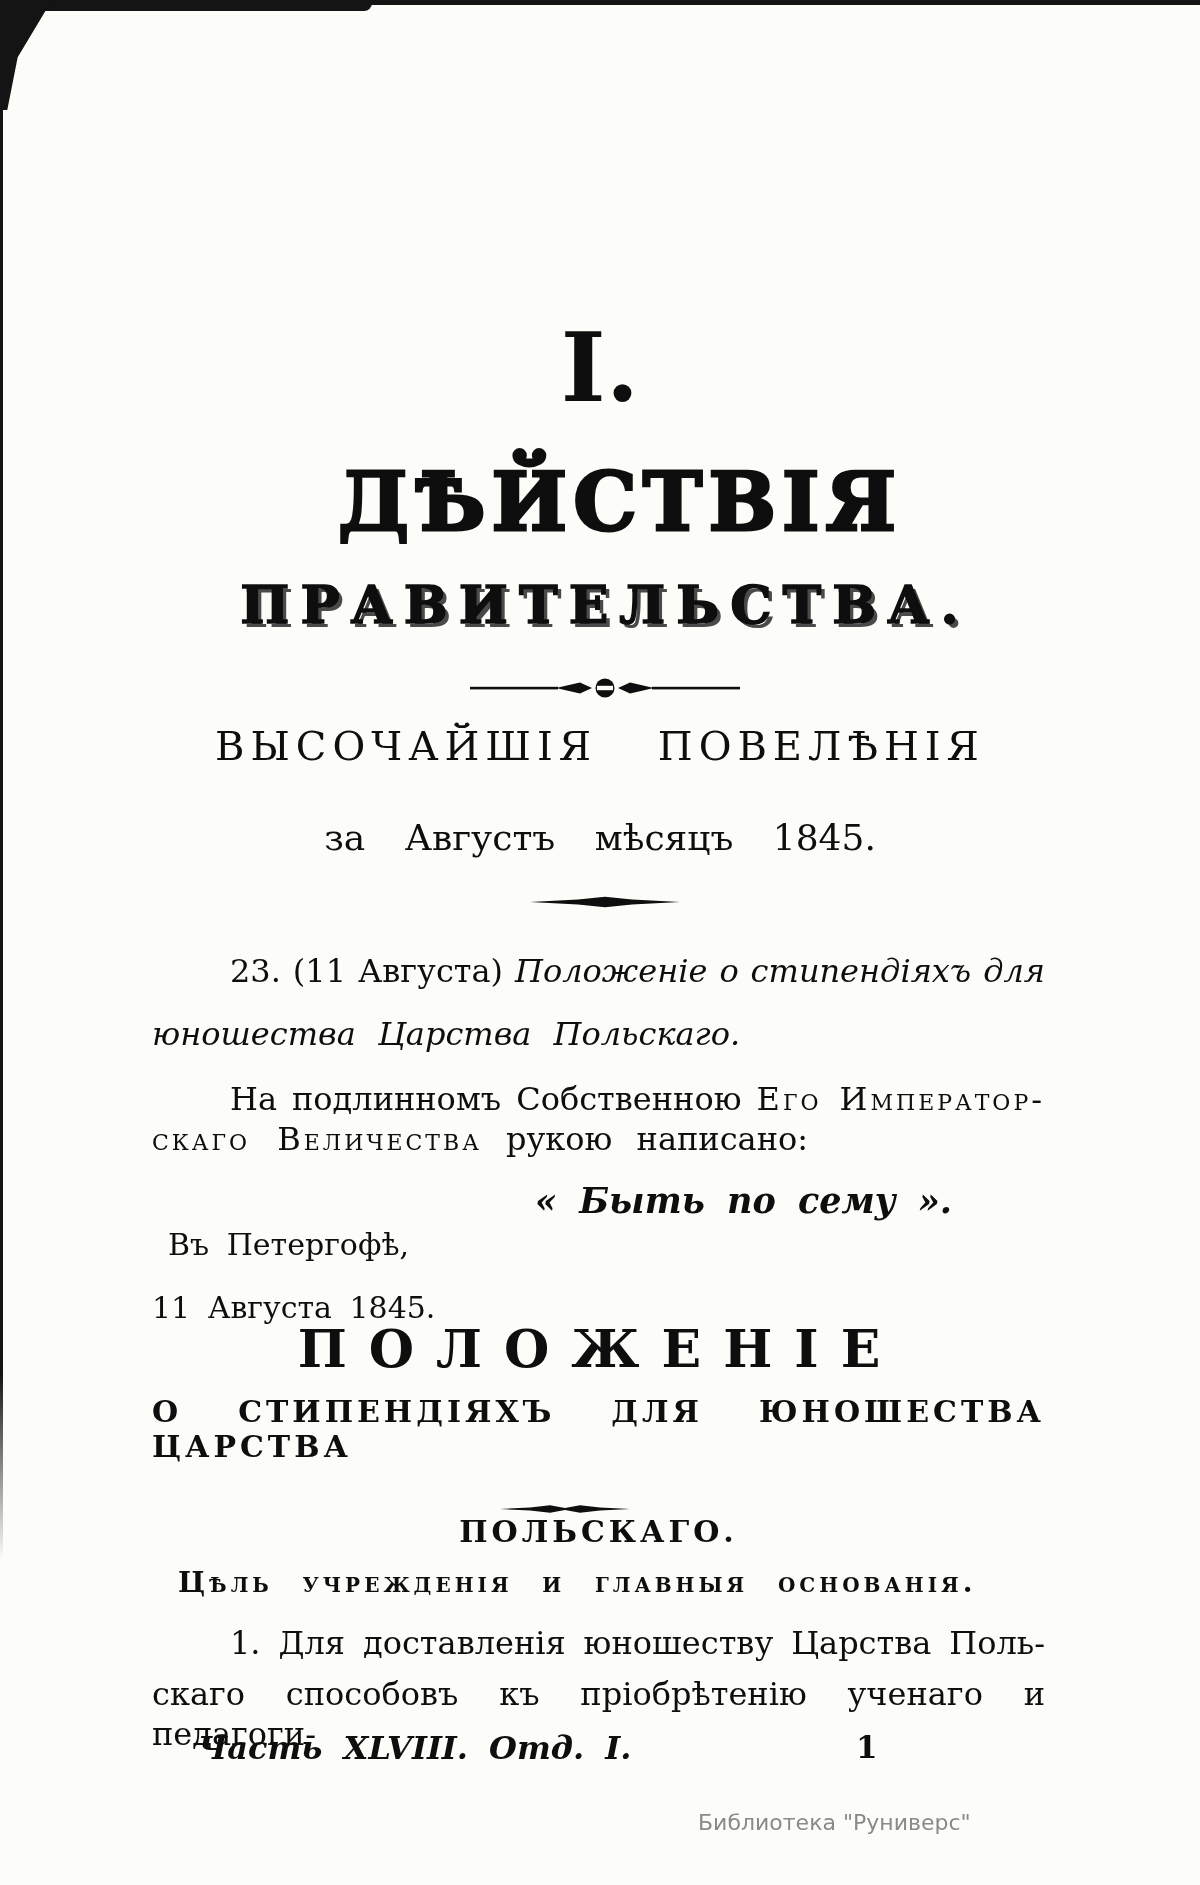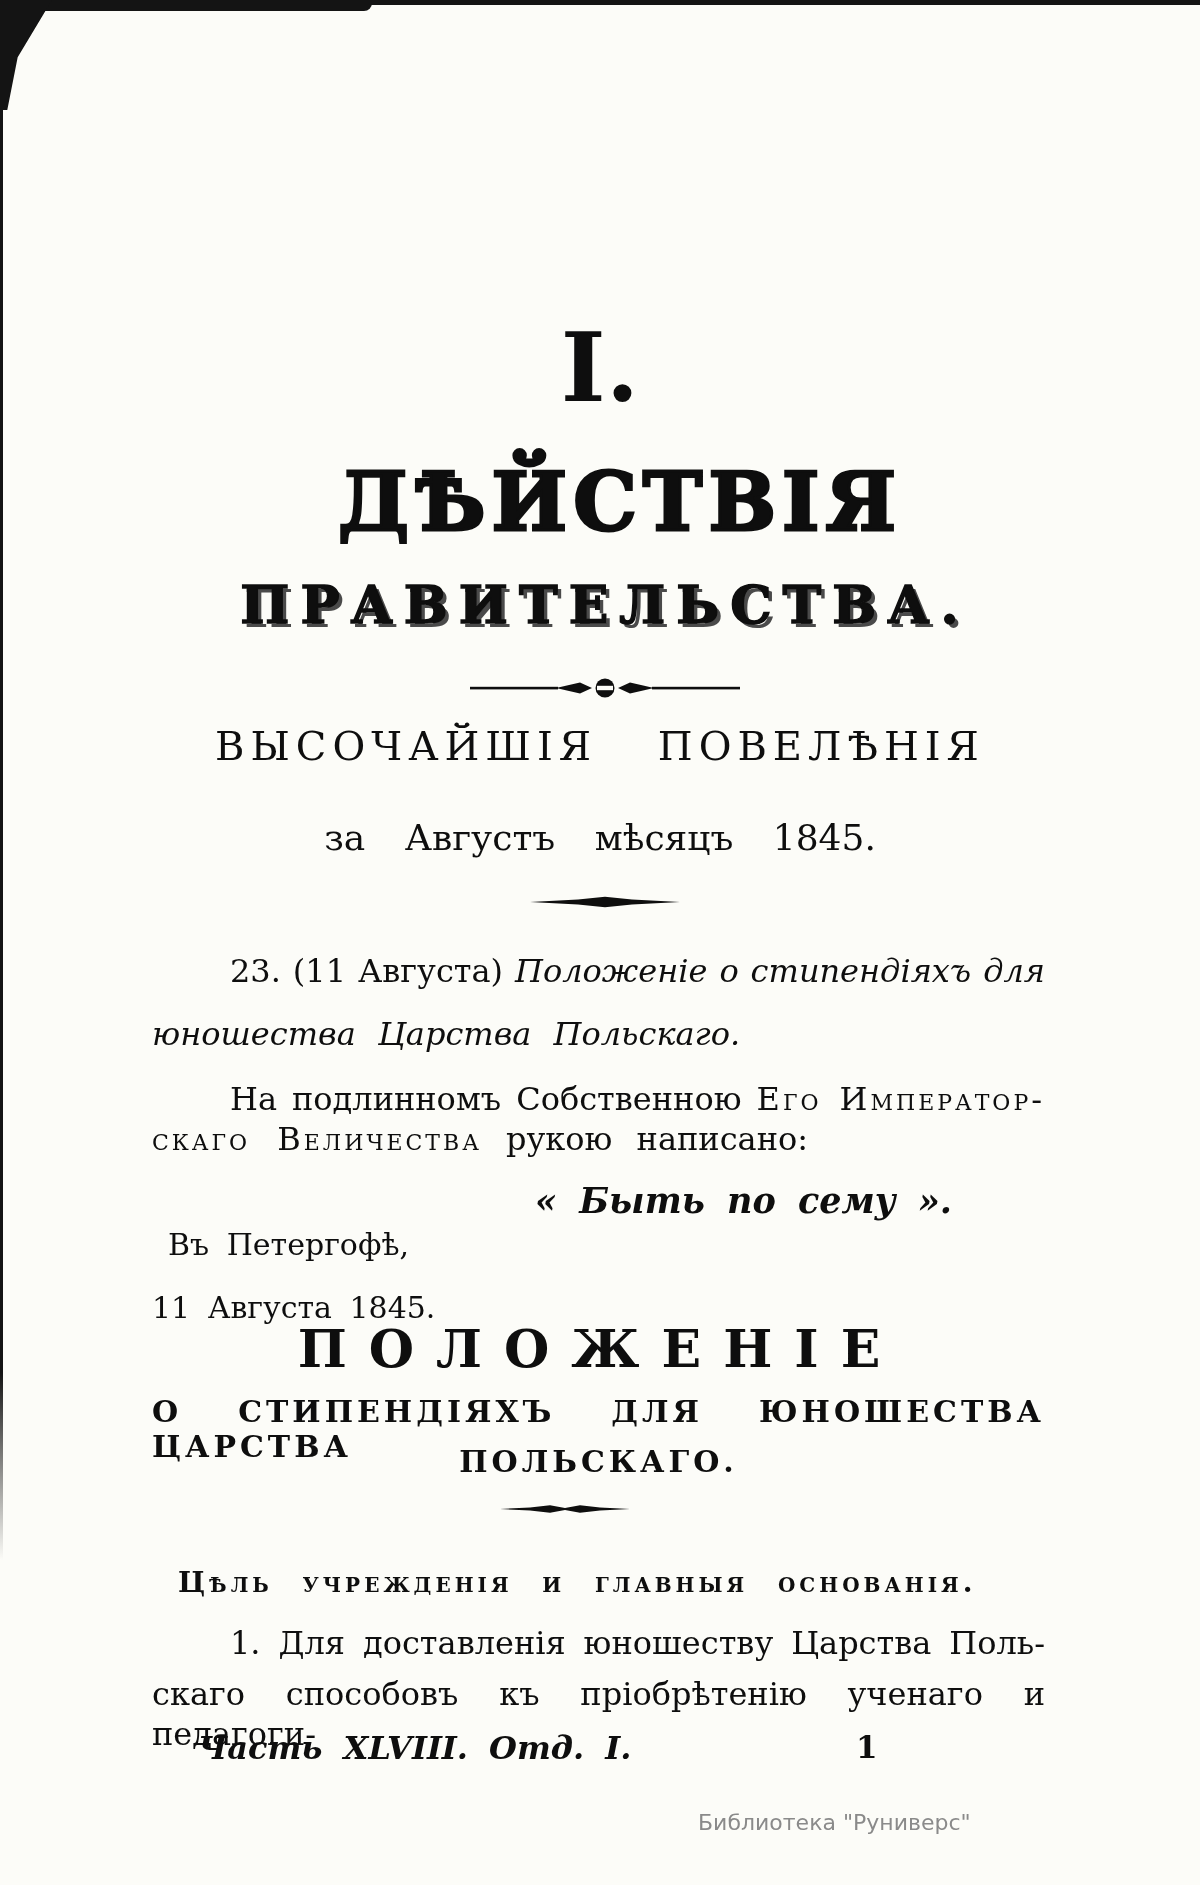--- a/index.html
+++ b/index.html
@@ -55,21 +55,21 @@
   .rescript-l2{ top:1071px; word-spacing:14px;margin-top:48px; }
   .motto      { top:1180px; left:152px; width:800px; text-align:right;
                 font-size:35px; font-style:italic; font-weight:600; word-spacing:10px; }
   .place      { top:1227px; left:168px; font-size:30px; word-spacing:8px; }
   .date-line  { top:1271px; left:152px; font-size:30px; word-spacing:8px;margin-top:19px; }
 
   .statute-title { top:1320px; left:0; width:1200px; text-align:center;
                    font-size:52px; font-weight:600; letter-spacing:22px; line-height:1.1; }
   .statute-sub1  { top:1394px; left:152px; width:893px; font-size:30px; font-weight:600;
                    letter-spacing:4px; text-align:justify; text-align-last:justify; }
-  .statute-sub2  { top:1444px; left:152px; width:893px; text-align:center;
+  .statute-sub2  { top:1514px; left:152px; width:893px; text-align:center;
                    font-size:30px; font-weight:600; letter-spacing:4px; }
 
   .section-heading { top:1566px; left:178px; font-size:28px; font-weight:bold;
                      font-variant:small-caps; letter-spacing:4px; word-spacing:16px; }
 
   .para-l1 { top:1623px; }
   .para-l2 { top:1674px; }
 
   .footer-volume { top:1729px; left:198px; font-size:32px; font-weight:bold; font-style:italic;
                    word-spacing:10px; }

